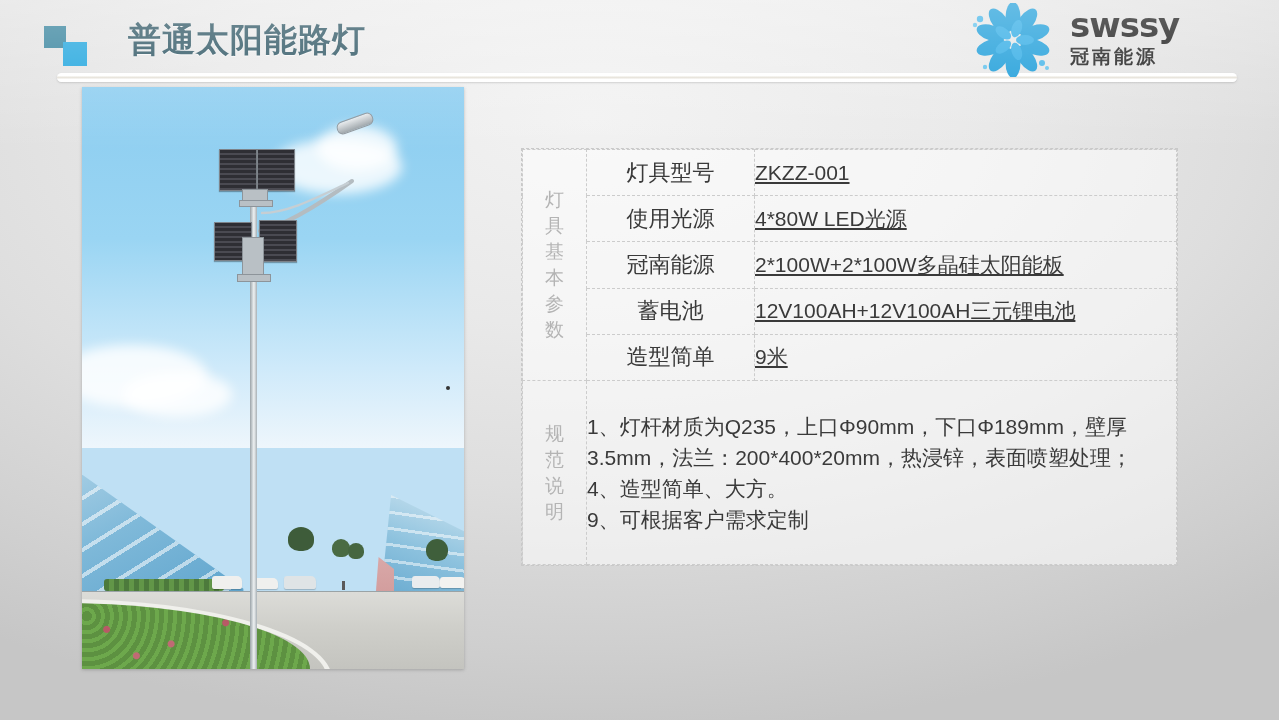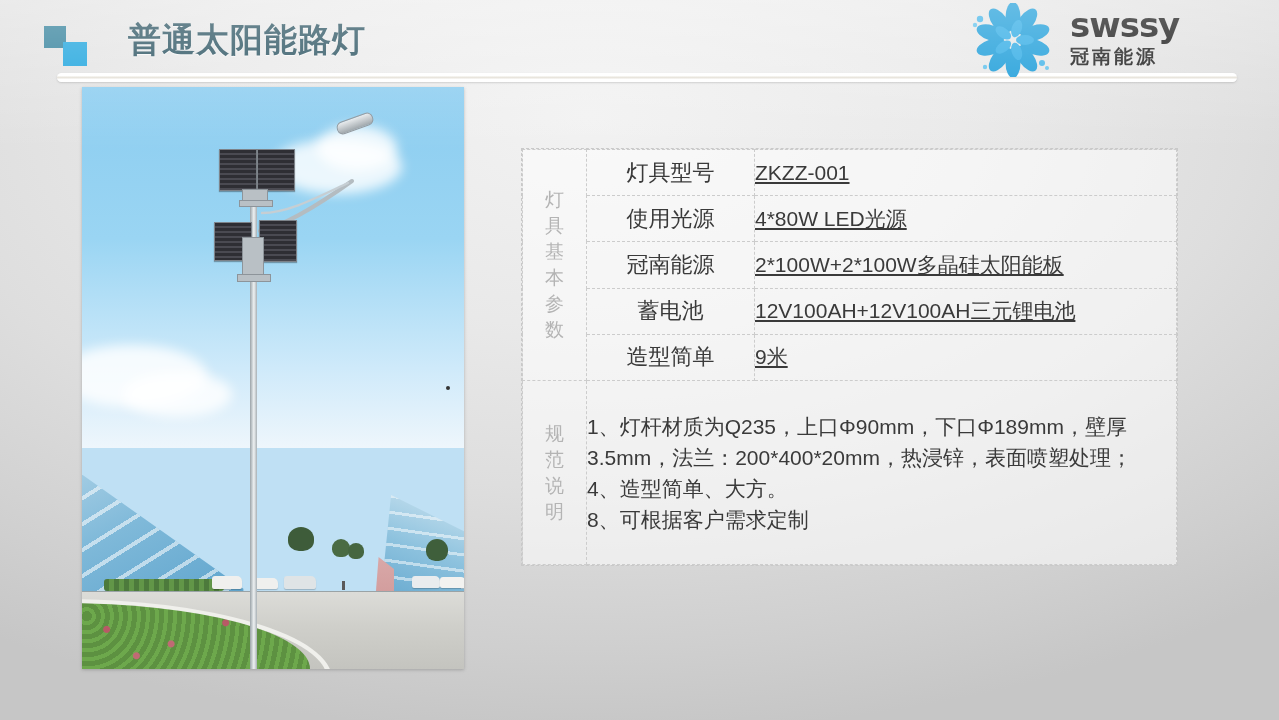--- a/index.html
+++ b/index.html
@@ -334,21 +334,21 @@
             <span class="vstack">
                 <div>规</div>
                 <div>范</div>
                 <div>说</div>
                 <div>明</div>
               </span>
           </td>
           <td class="spec-note" colspan="2">
             <span class="note-line">1、灯杆材质为Q235，上口Φ90mm，下口Φ189mm，壁厚3.5mm，法兰：200*400*20mm，热浸锌，表面喷塑处理；</span>
             <span class="note-line">4、造型简单、大方。</span>
-            <span class="note-line">8、可根据客户需求定制</span>
+            <span class="note-line">9、可根据客户需求定制</span>
           </td>
         </tr>
       </tbody>
     </table>
   </div>
 
   <div class="sheen"></div>
 </div>
 
 </body></html>

